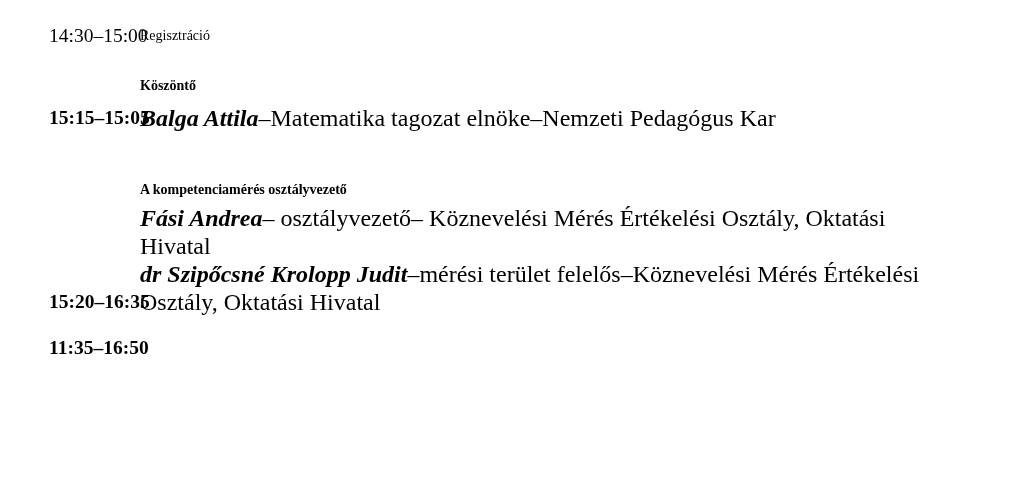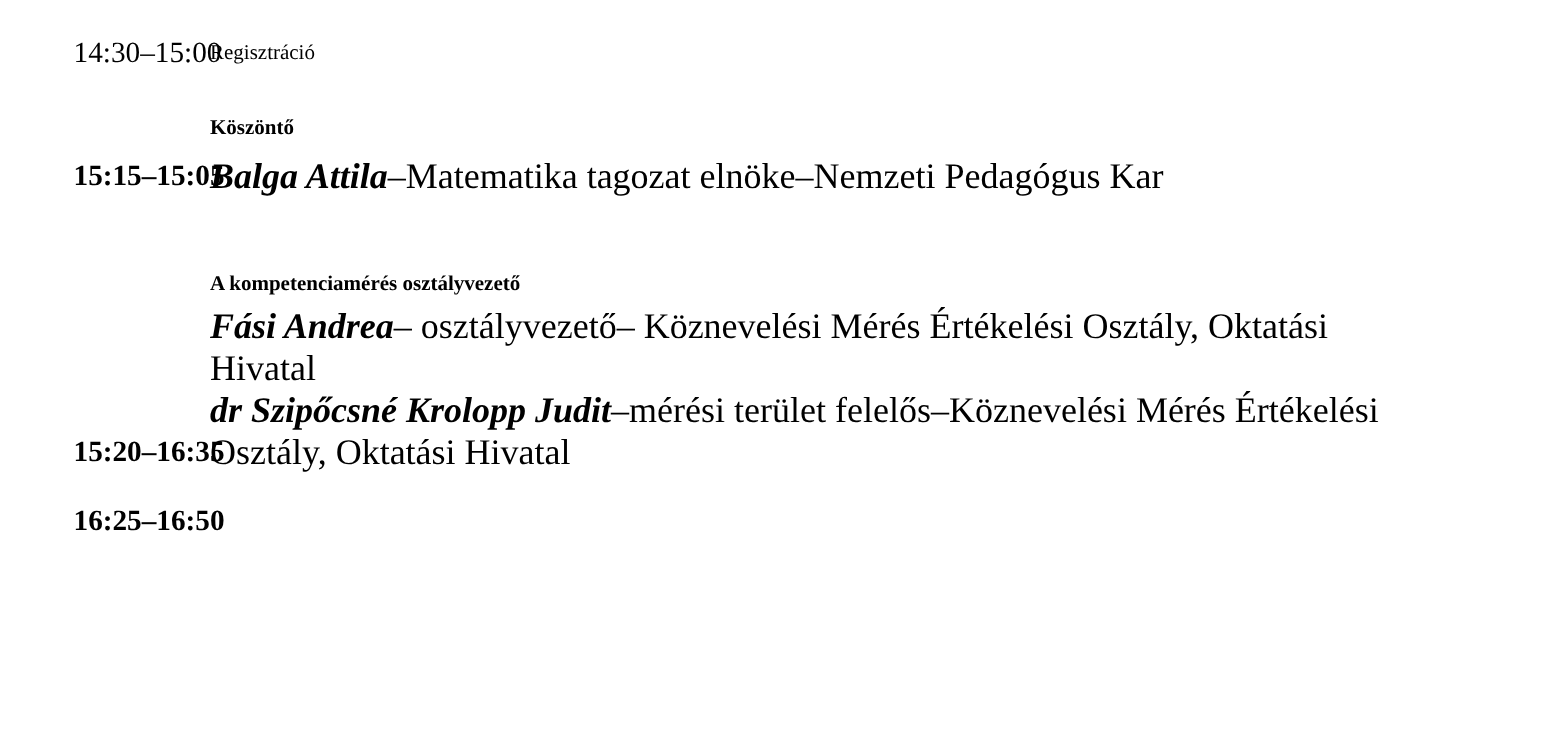--- a/index.html
+++ b/index.html
@@ -98,16 +98,16 @@
       <p class="person">
         <span class="nm">Fási Andrea</span><span>– osztályvezető– Köznevelési Mérés Értékelési Osztály, Oktatási Hivatal</span>
       </p>
       <p class="person">
         <span class="nm">dr Szipőcsné Krolopp Judit</span><span>–mérési terület felelős–Köznevelési Mérés Értékelési Osztály, Oktatási Hivatal</span>
       </p>
     </div>
   </div>
 
   <div class="entry">
-    <div class="time bold">16:25–16:50</div>
+    <div class="time bold">11:35–16:50</div>
   </div>
 
 </div>
 
 </body></html>

